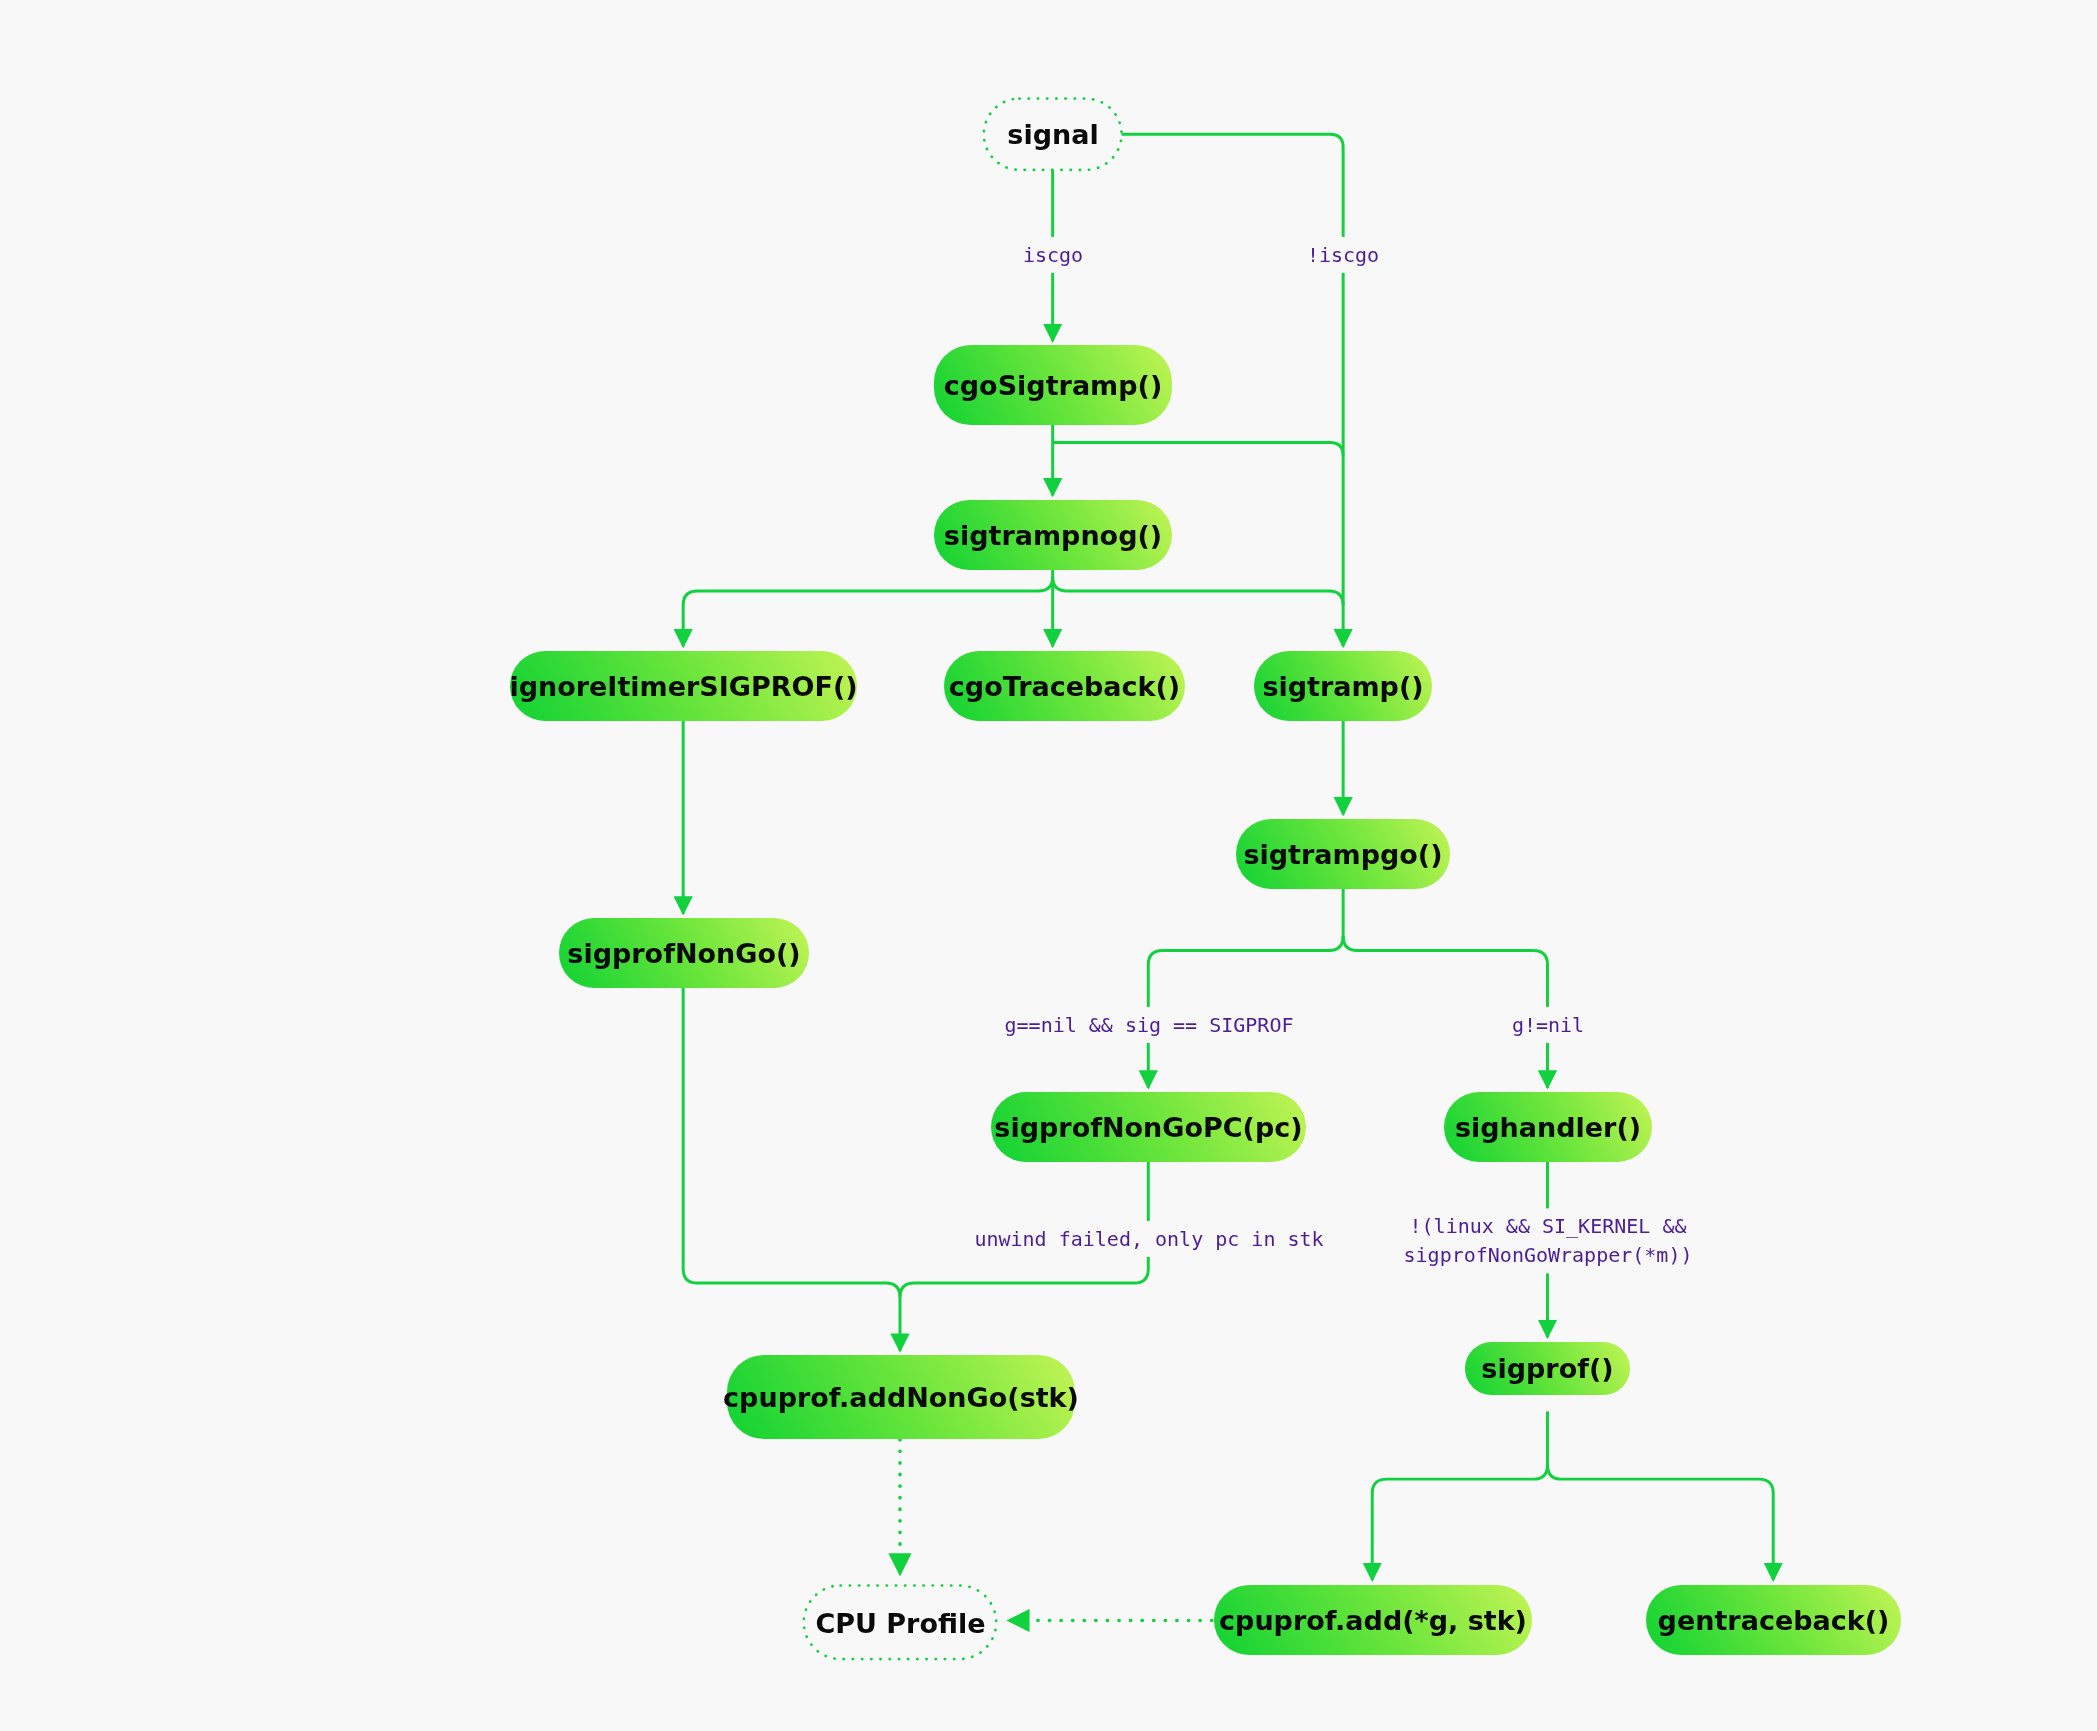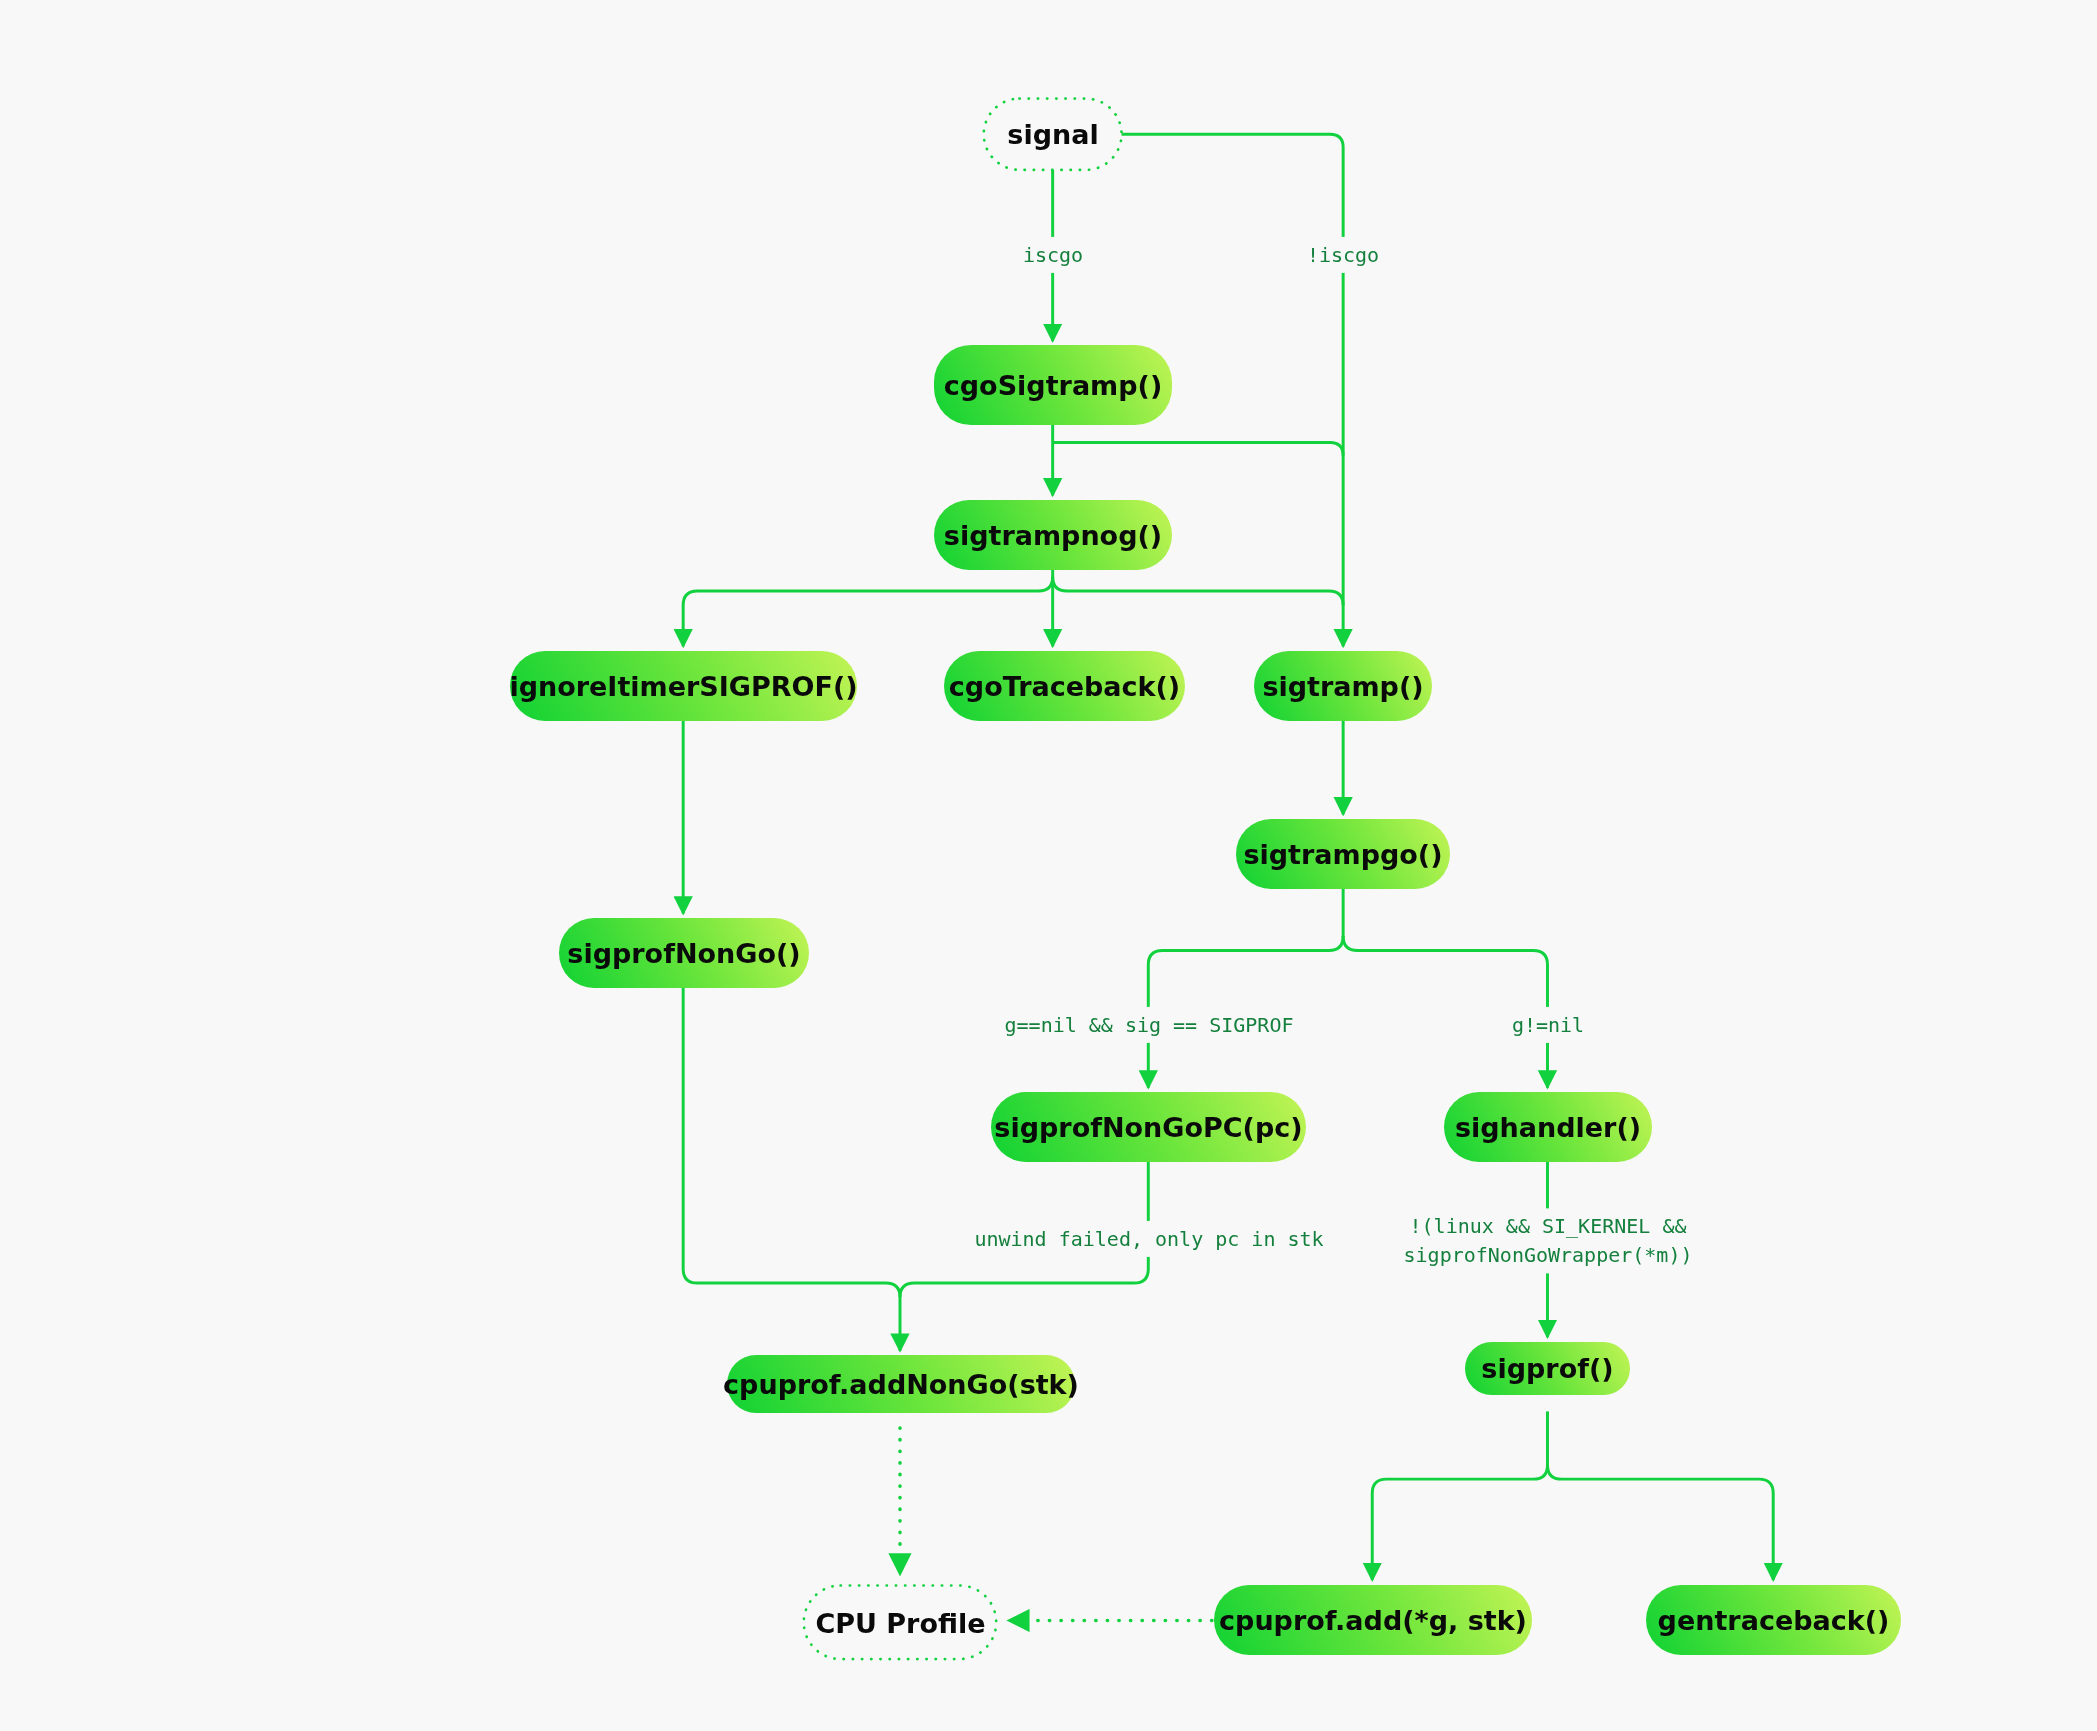--- a/index.html
+++ b/index.html
@@ -36,21 +36,21 @@
     font-family: "DejaVu Sans", sans-serif;
   }
   .node.terminal {
     background: transparent;
   }
   .elabel {
     position: absolute;
     z-index: 3;
     transform: translate(-50%, -50%);
     background: #f8f8f8;
-    color: #15803d;
+    color: #4c1d95;
     font-family: "DejaVu Sans Mono", monospace;
     font-size: 20px;
     line-height: 29px;
     padding: 3.6px 7.1px;
     white-space: nowrap;
     text-align: center;
   }
   .elabel.two-line {
     text-align: center;
   }
@@ -124,21 +124,21 @@
   <div class="node" style="left:1254px; top:651px; width:178px; height:70px;">sigtramp()</div>
 
   <div class="node" style="left:1236px; top:819px; width:214px; height:70px;">sigtrampgo()</div>
 
   <div class="node" style="left:559px; top:918px; width:250px; height:70px;">sigprofNonGo()</div>
 
   <div class="node" style="left:1444px; top:1092px; width:208px; height:70px;">sighandler()</div>
 
   <div class="node" style="left:991px; top:1092px; width:315px; height:70px;">sigprofNonGoPC(pc)</div>
 
-  <div class="node" style="left:727px; top:1355px; width:348px; height:58px;">cpuprof.addNonGo(stk)</div>
+  <div class="node" style="left:727px; top:1355px; width:348px; height:84px;">cpuprof.addNonGo(stk)</div>
 
   <div class="node" style="left:1465px; top:1342px; width:165px; height:53px;">sigprof()</div>
 
   <div class="node terminal" style="left:804px; top:1586px; width:193px; height:74px;">CPU Profile</div>
 
   <div class="node" style="left:1214px; top:1585px; width:318px; height:70px;">cpuprof.add(*g, stk)</div>
 
   <div class="node" style="left:1646px; top:1585px; width:255px; height:70px;">gentraceback()</div>
 
   <div class="elabel" style="left:1053px; top:255px;">iscgo</div>

